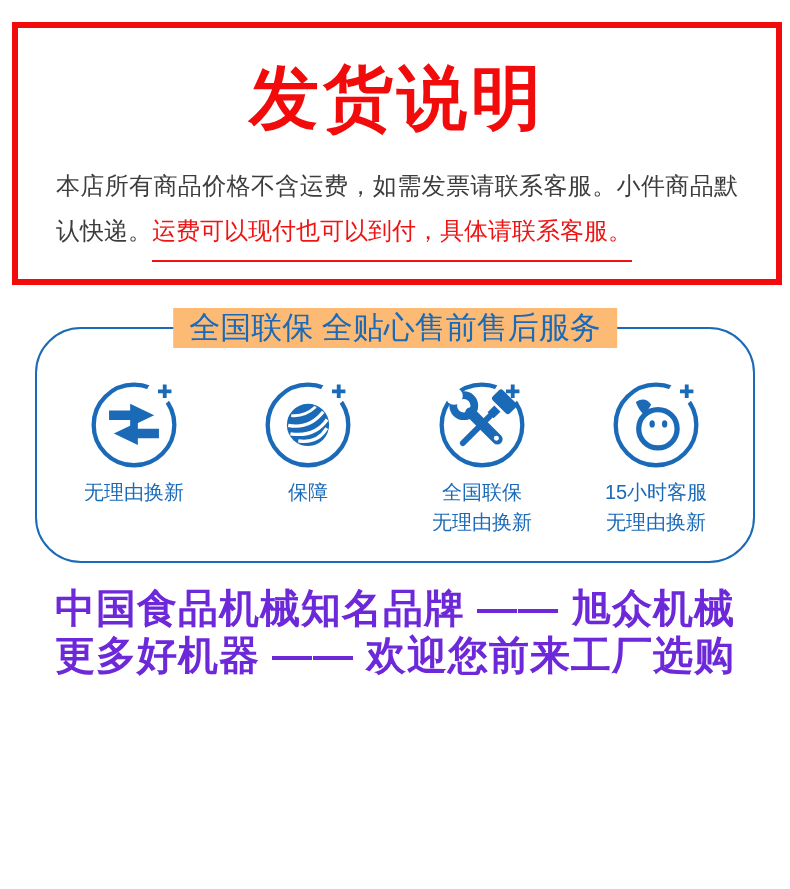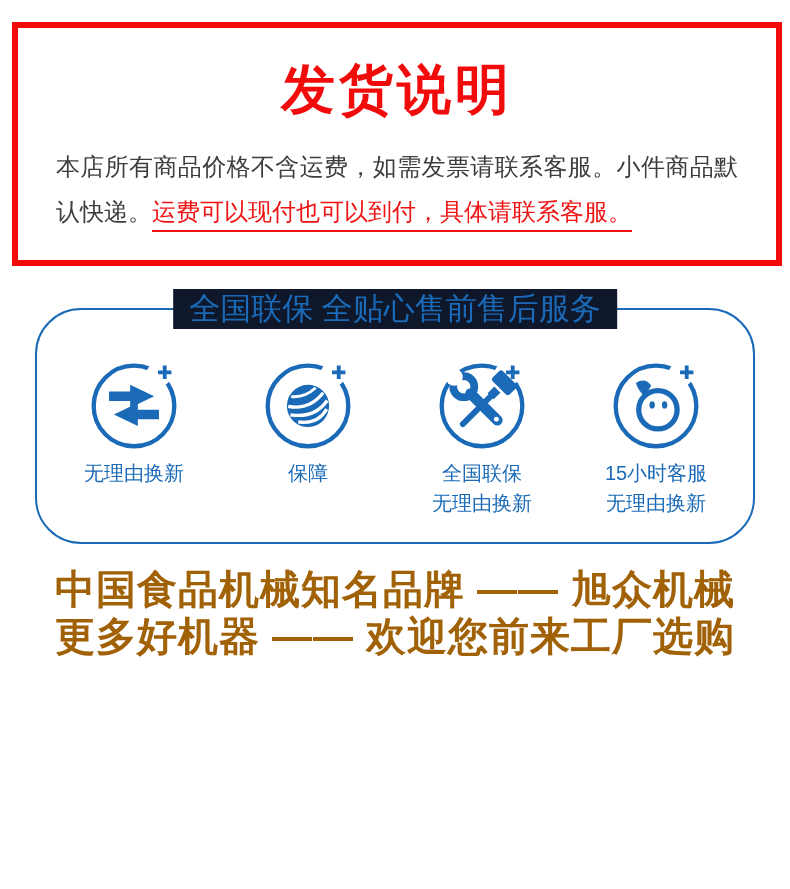--- a/index.html
+++ b/index.html
@@ -18,76 +18,76 @@
   .page{width:790px;overflow:hidden;}
 
   
   .shipping-box{
     margin:22px 8px 0 12px;
     border:6px solid var(--red);
     padding:16px 38px 26px;
   }
   .shipping-title{
     color:var(--red);
-    font-size:54px;
+    font-size:70px;
     font-weight:bold;
     text-align:center;
     letter-spacing:4px;
     margin:14px 0 24px;
     line-height:1.15;
   }
   .para{
     font-size:24px;
     line-height:45px;
     margin:0 0 14px;
     text-align:justify;
     word-break:break-all;
   }
   .para:last-child{margin-bottom:0;}
   .red-note{
     color:var(--red-text);
     border-bottom:2px solid var(--red-text);
-    padding-bottom:5px;
+    padding-bottom:16px;
   }
 
   
   .service-box{
     position:relative;
     margin:42px 35px 0;
     border:2px solid var(--blue);
     border-radius:46px;
     padding:46px 10px 24px;
   }
   .service-title{
     position:absolute;
     top:-21px;
     left:50%;
     transform:translateX(-50%);
-    background:#0f172a;
+    background:#fdba74;
     padding:0 16px;
     font-size:31px;
     color:var(--blue);
     white-space:nowrap;
     line-height:40px;
   }
   .service-items{display:flex;}
   .service-item{flex:1;text-align:center;}
   .service-item svg{width:96px;height:96px;display:block;margin:0 auto 6px;}
   .service-label{
     font-size:20px;
     line-height:30px;
     color:var(--blue);
   }
 
   
   .brand{13text-align:center;margin-top:22px;text-align:center;}
   .brand-line{
     font-size:40px;
     font-weight:bold;
-    color:#a16207;
+    color:#6d28d9;
     line-height:47px;
     letter-spacing:1px;
   }
 </style>
 </head>
 <body>
 
 <div class="page">
 
   <div class="shipping-box">

